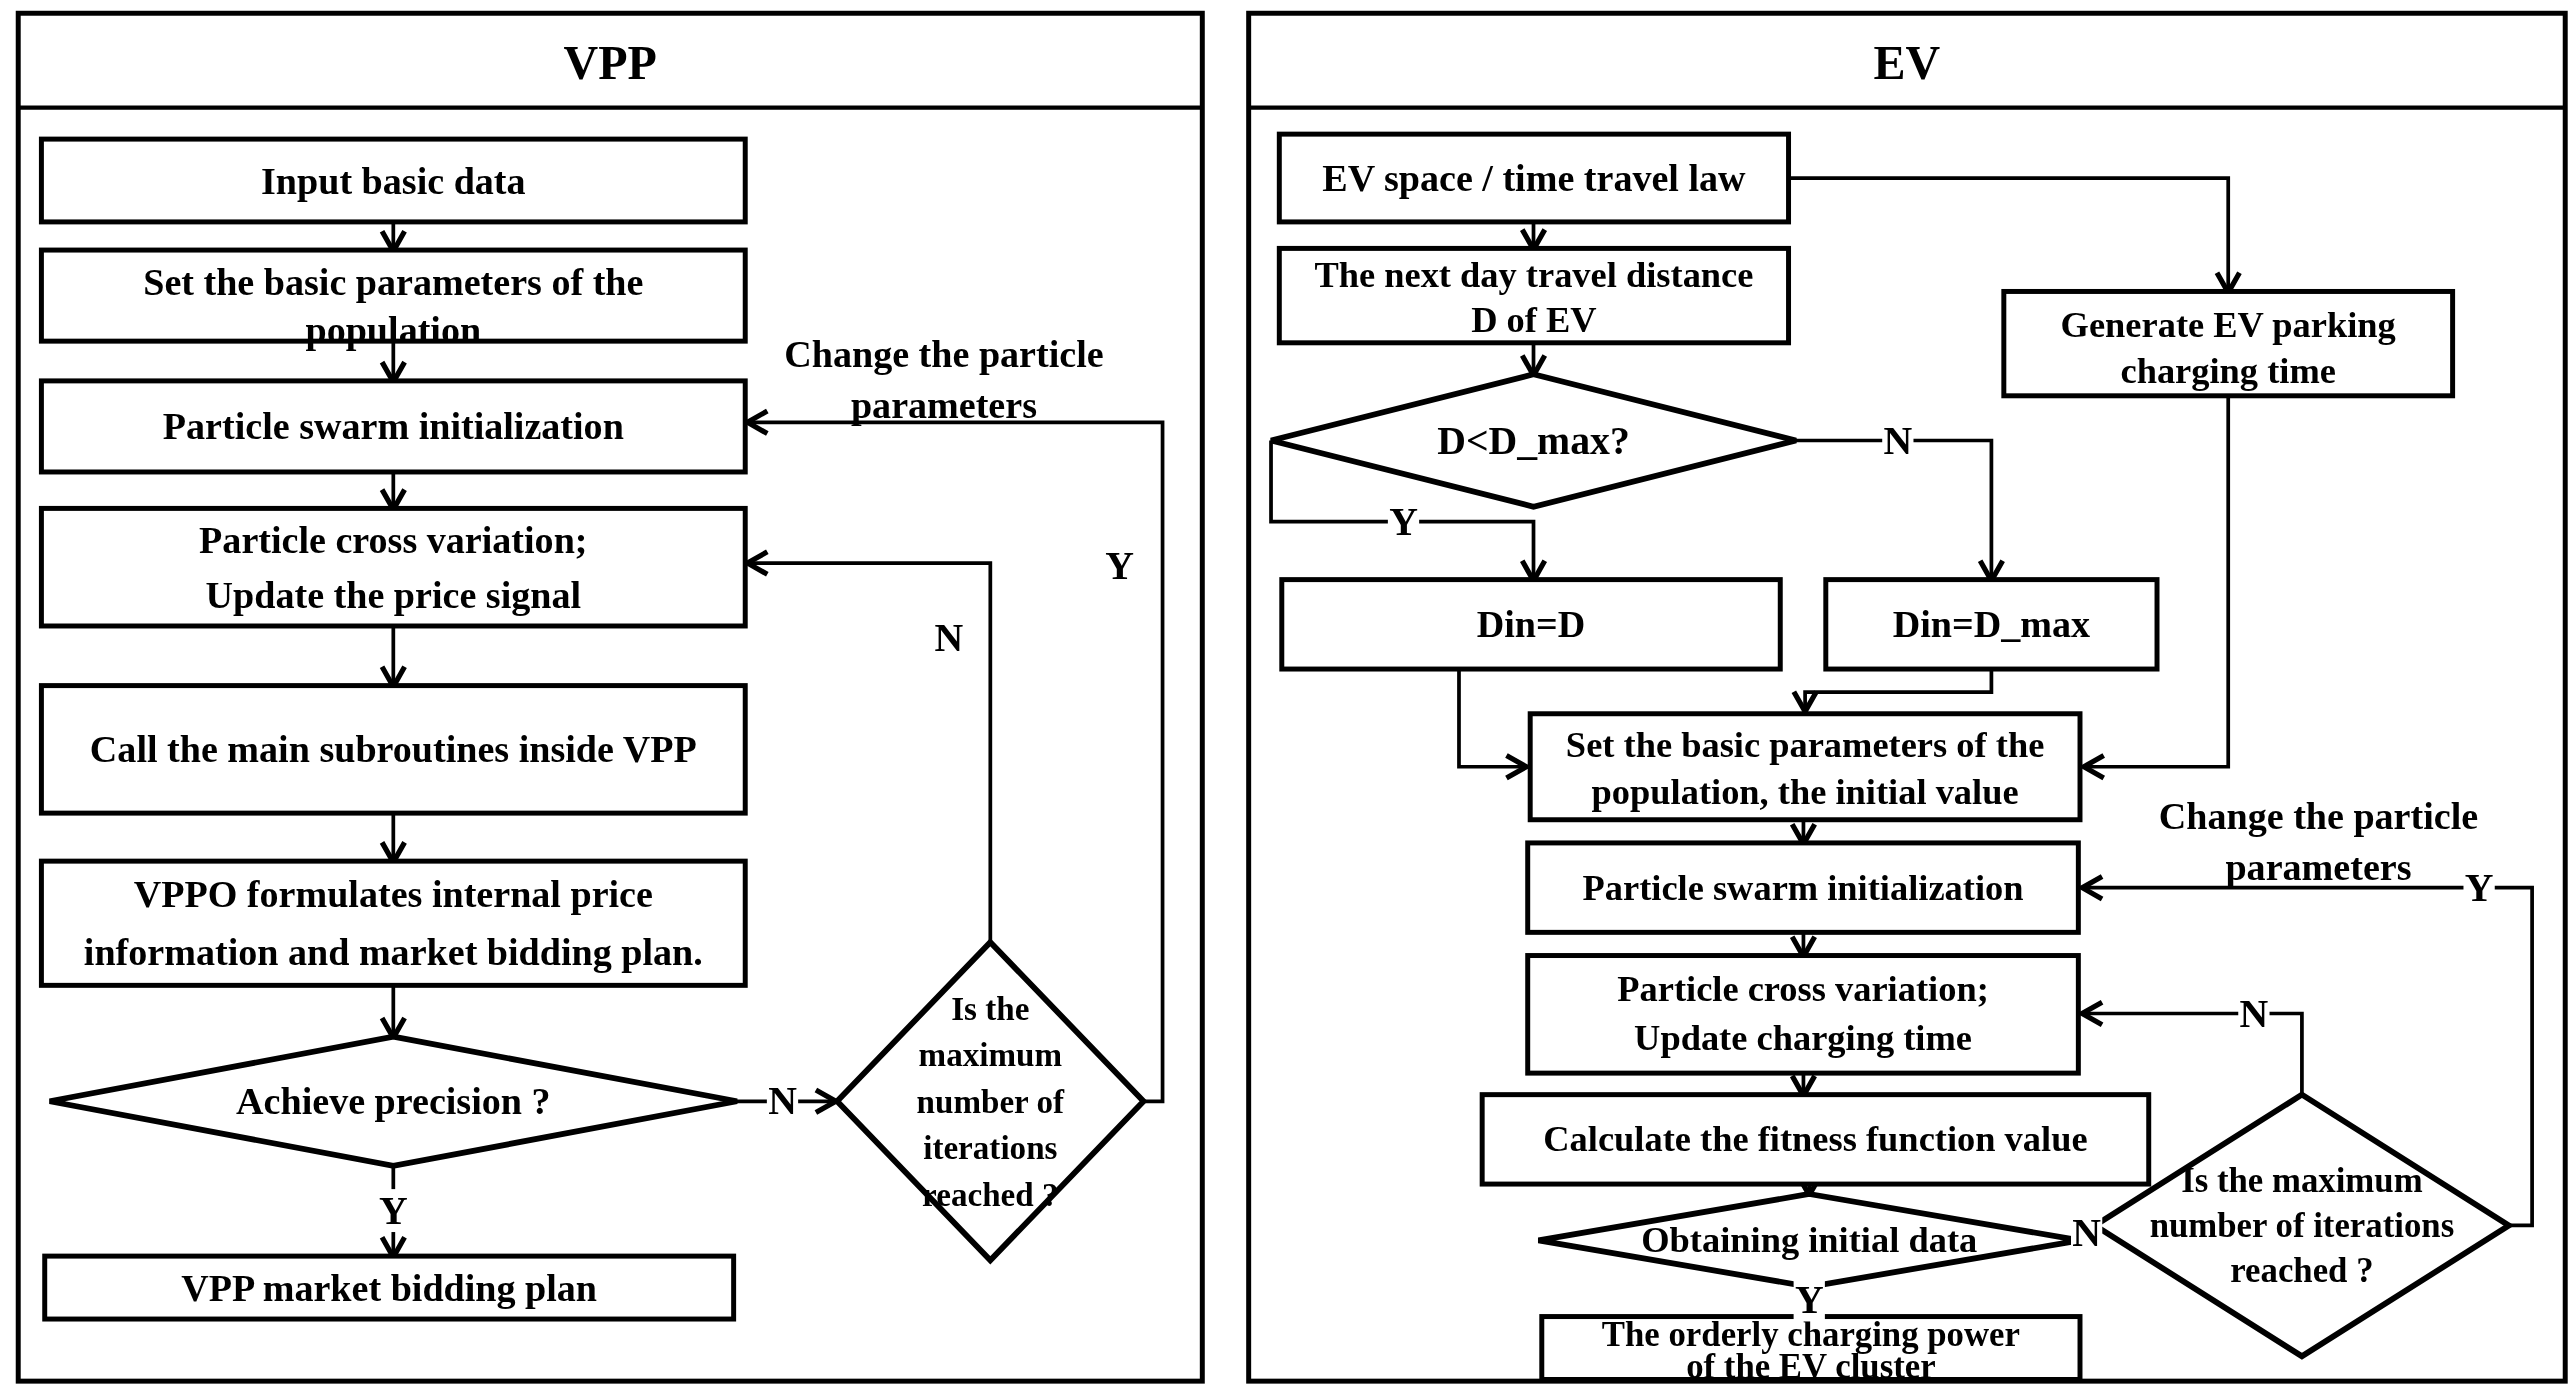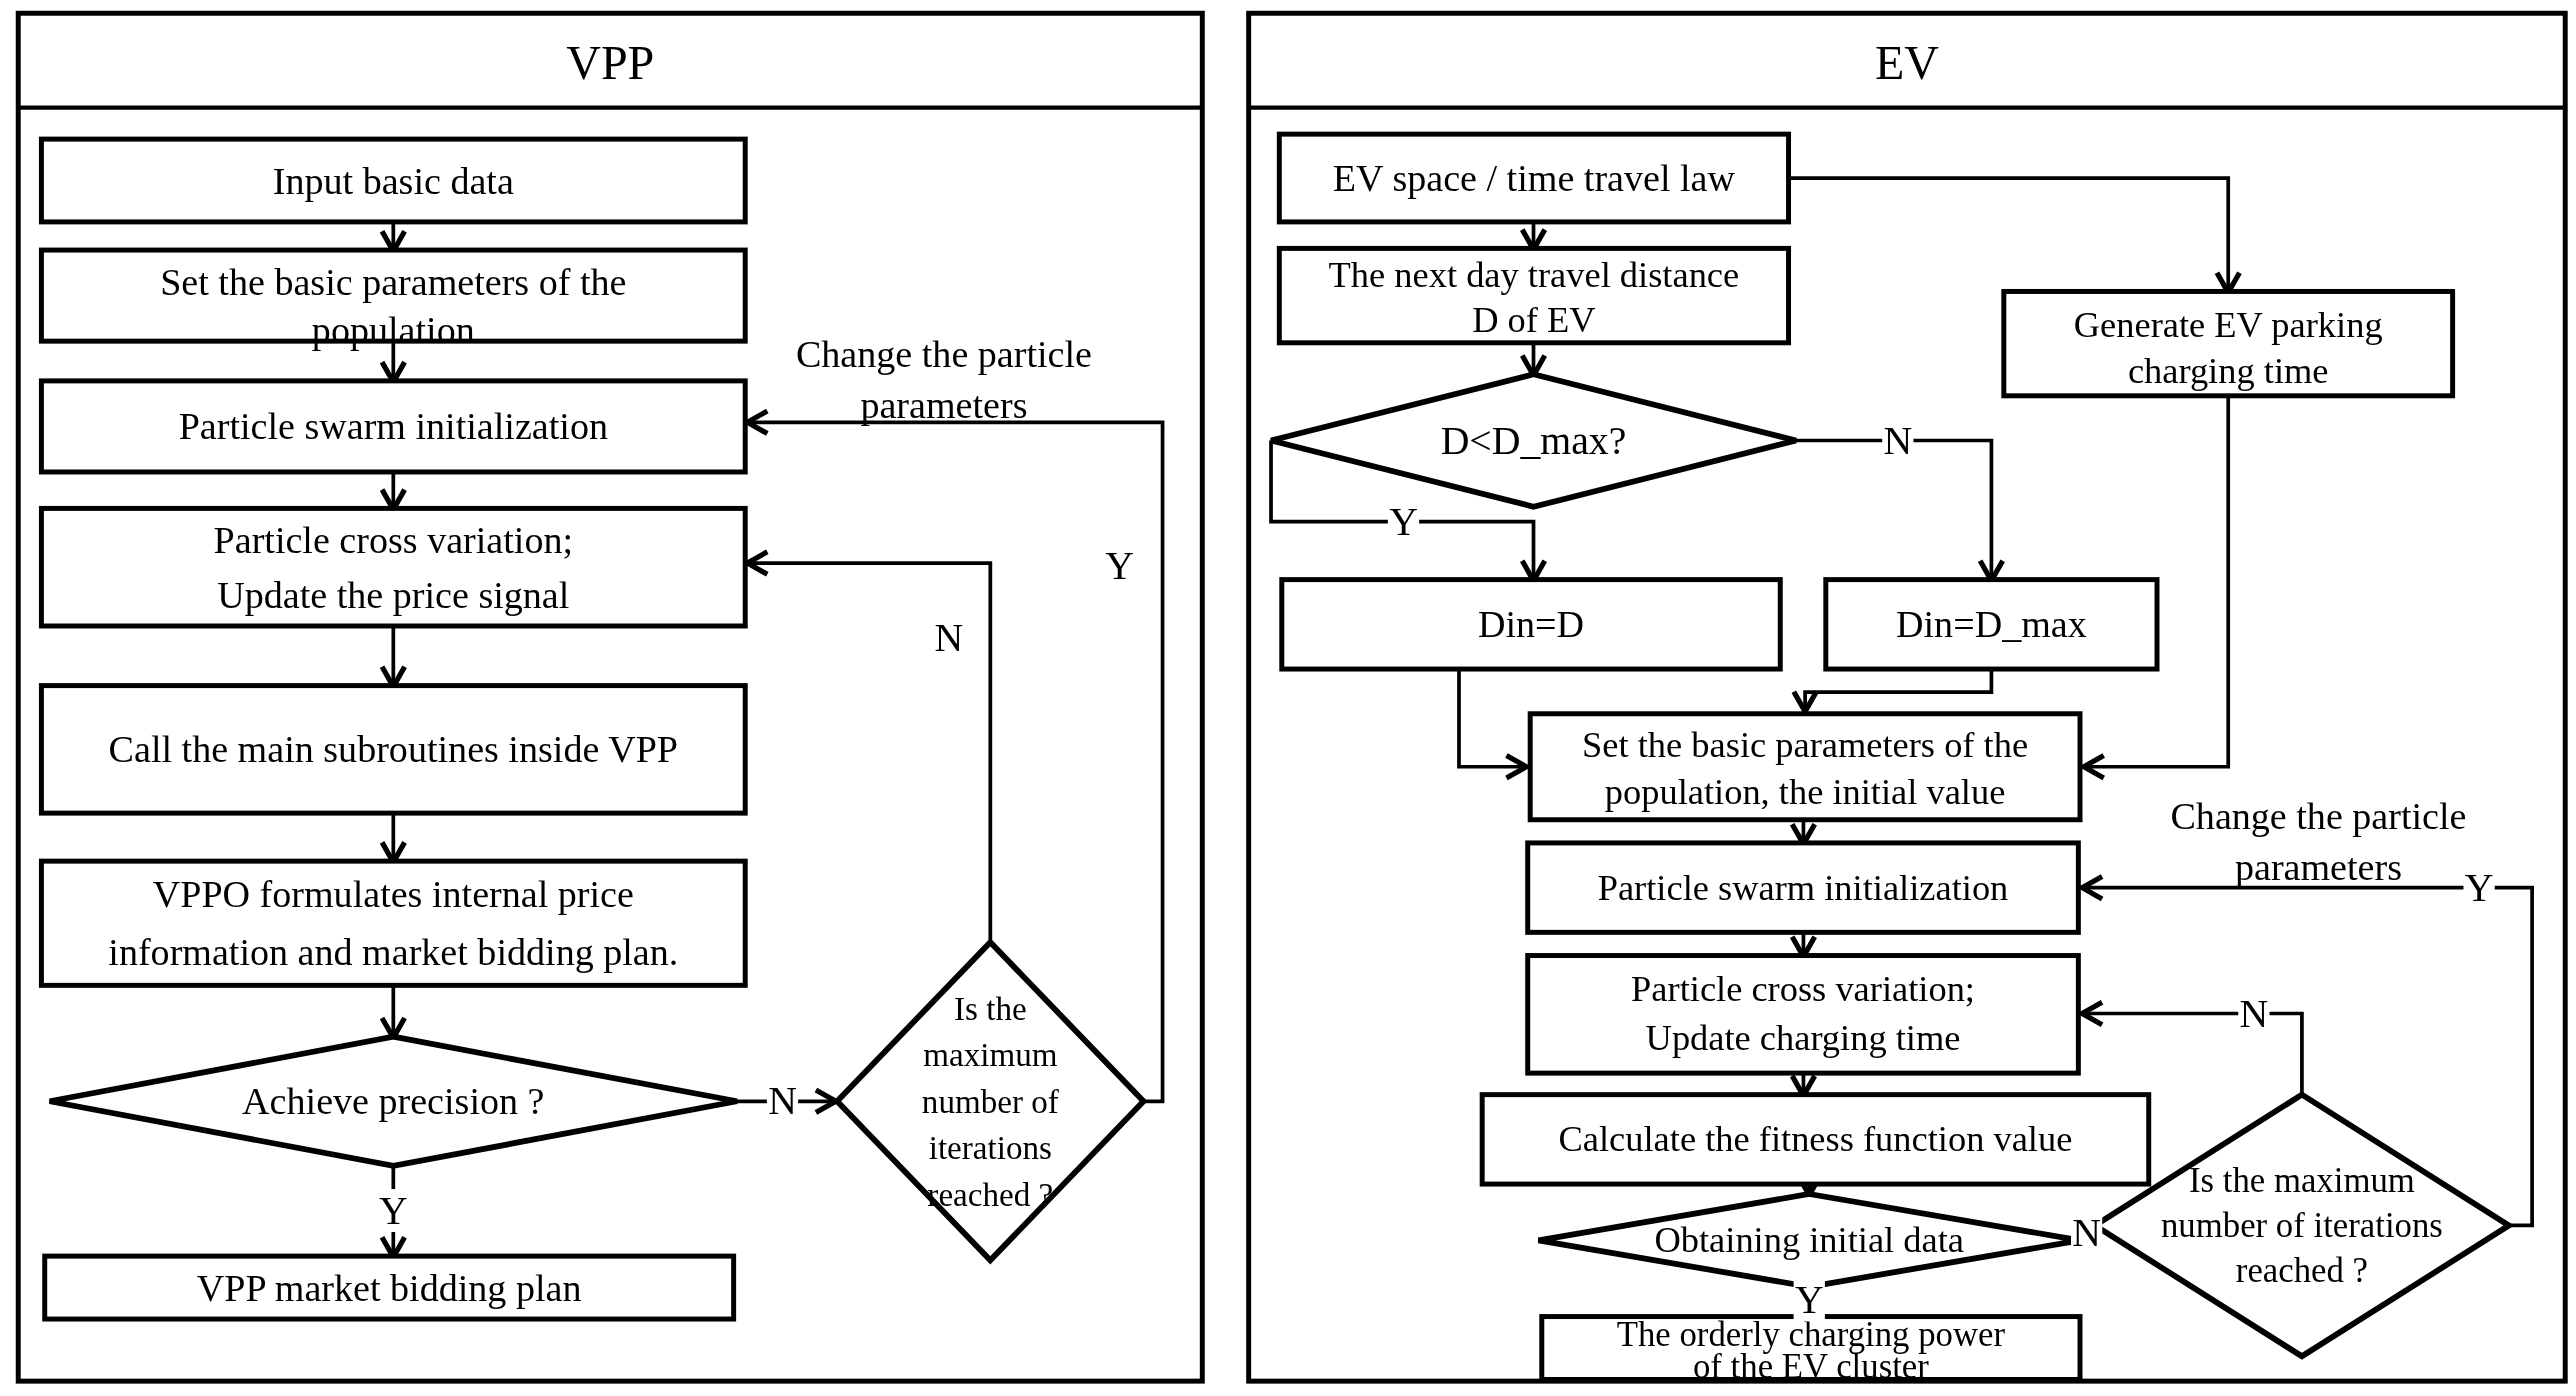--- a/index.html
+++ b/index.html
@@ -1,17 +1,17 @@
 <!DOCTYPE html>
 <html style="font-size:13.2px"><head>
 <meta charset="utf-8">
 <style>
   html,body{margin:0;padding:0;background:#ffffff;}
   body{font-family:"Liberation Serif","DejaVu Serif",serif;}
-  #stage{width:100%;max-width:2576px;margin:0 auto;}
+  #stage{width:100%;max-width:2576px;margin:0 auto;font-weight:bold;}
   #stage svg{display:block;width:100%;height:auto;background:#ffffff;}
   text{font-family:"Liberation Serif","DejaVu Serif",serif;fill:#000;}
 </style>
 </head>
 <body>
 
 <div id="stage">
     <svg viewBox="0 0 3111 1687" xmlns="http://www.w3.org/2000/svg">
       <defs>
         <marker id="arr" viewBox="0 0 12 12" refX="10" refY="6" markerWidth="34" markerHeight="34" orient="auto" markerUnits="userSpaceOnUse">

